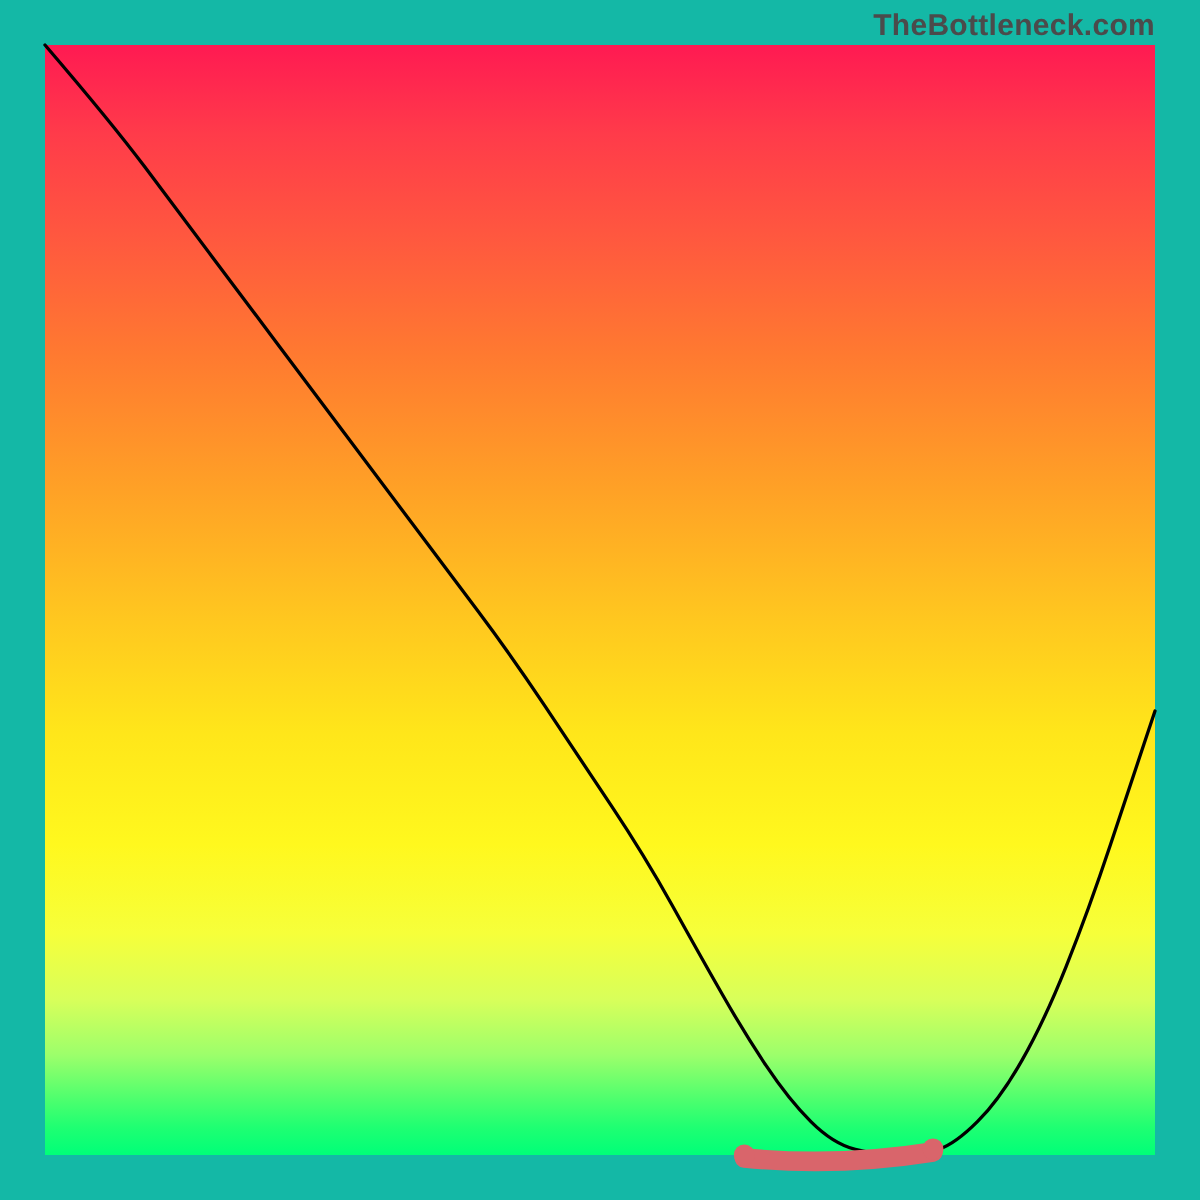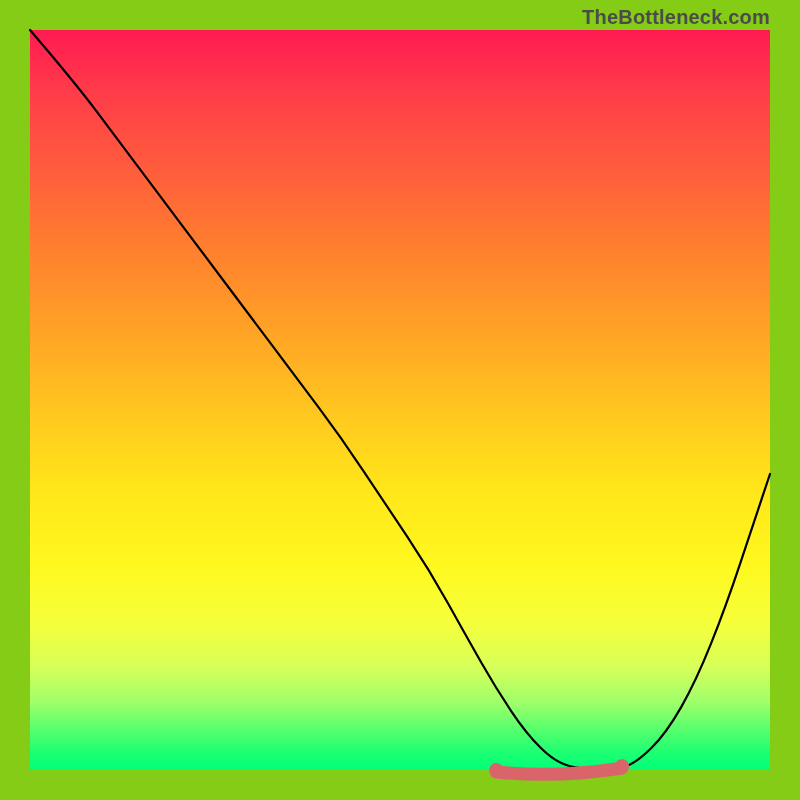--- a/index.html
+++ b/index.html
@@ -8,21 +8,21 @@
     width: 800px;
     height: 800px;
     background: #000;
     overflow: hidden;
     font-family: Arial, Helvetica, sans-serif;
   }
   .frame {
     position: relative;
     width: 800px;
     height: 800px;
-    background: #84cc16;
+    background: #14b8a6;
   }
   .plot-area {
     position: absolute;
     left: 30px;
     top: 30px;
     width: 740px;
     height: 740px;
     
     background: linear-gradient(
       to bottom,

